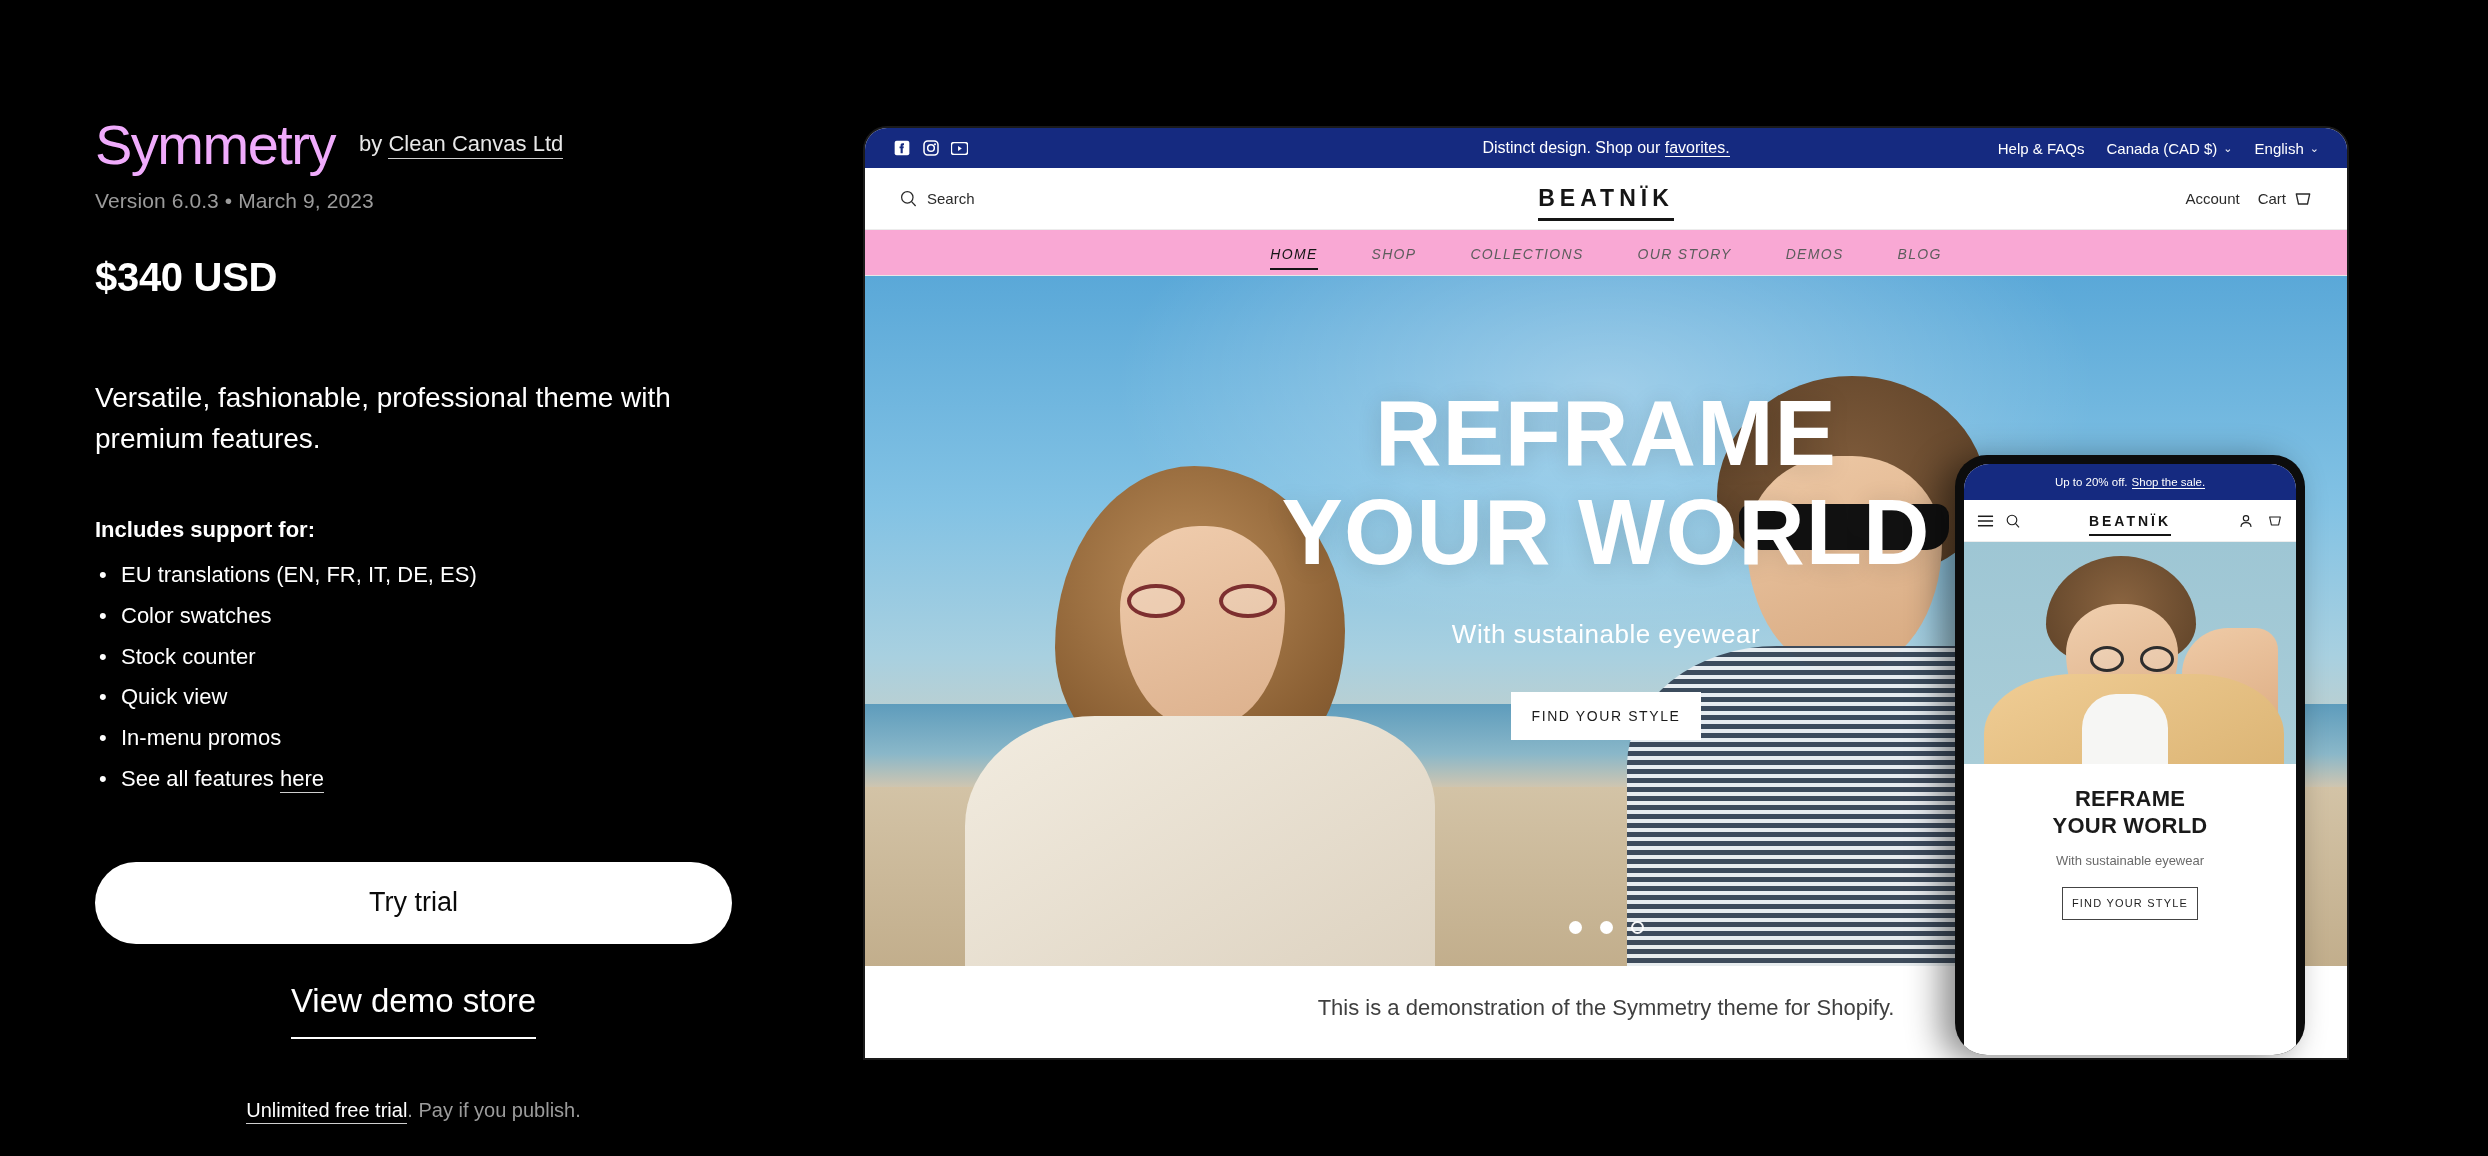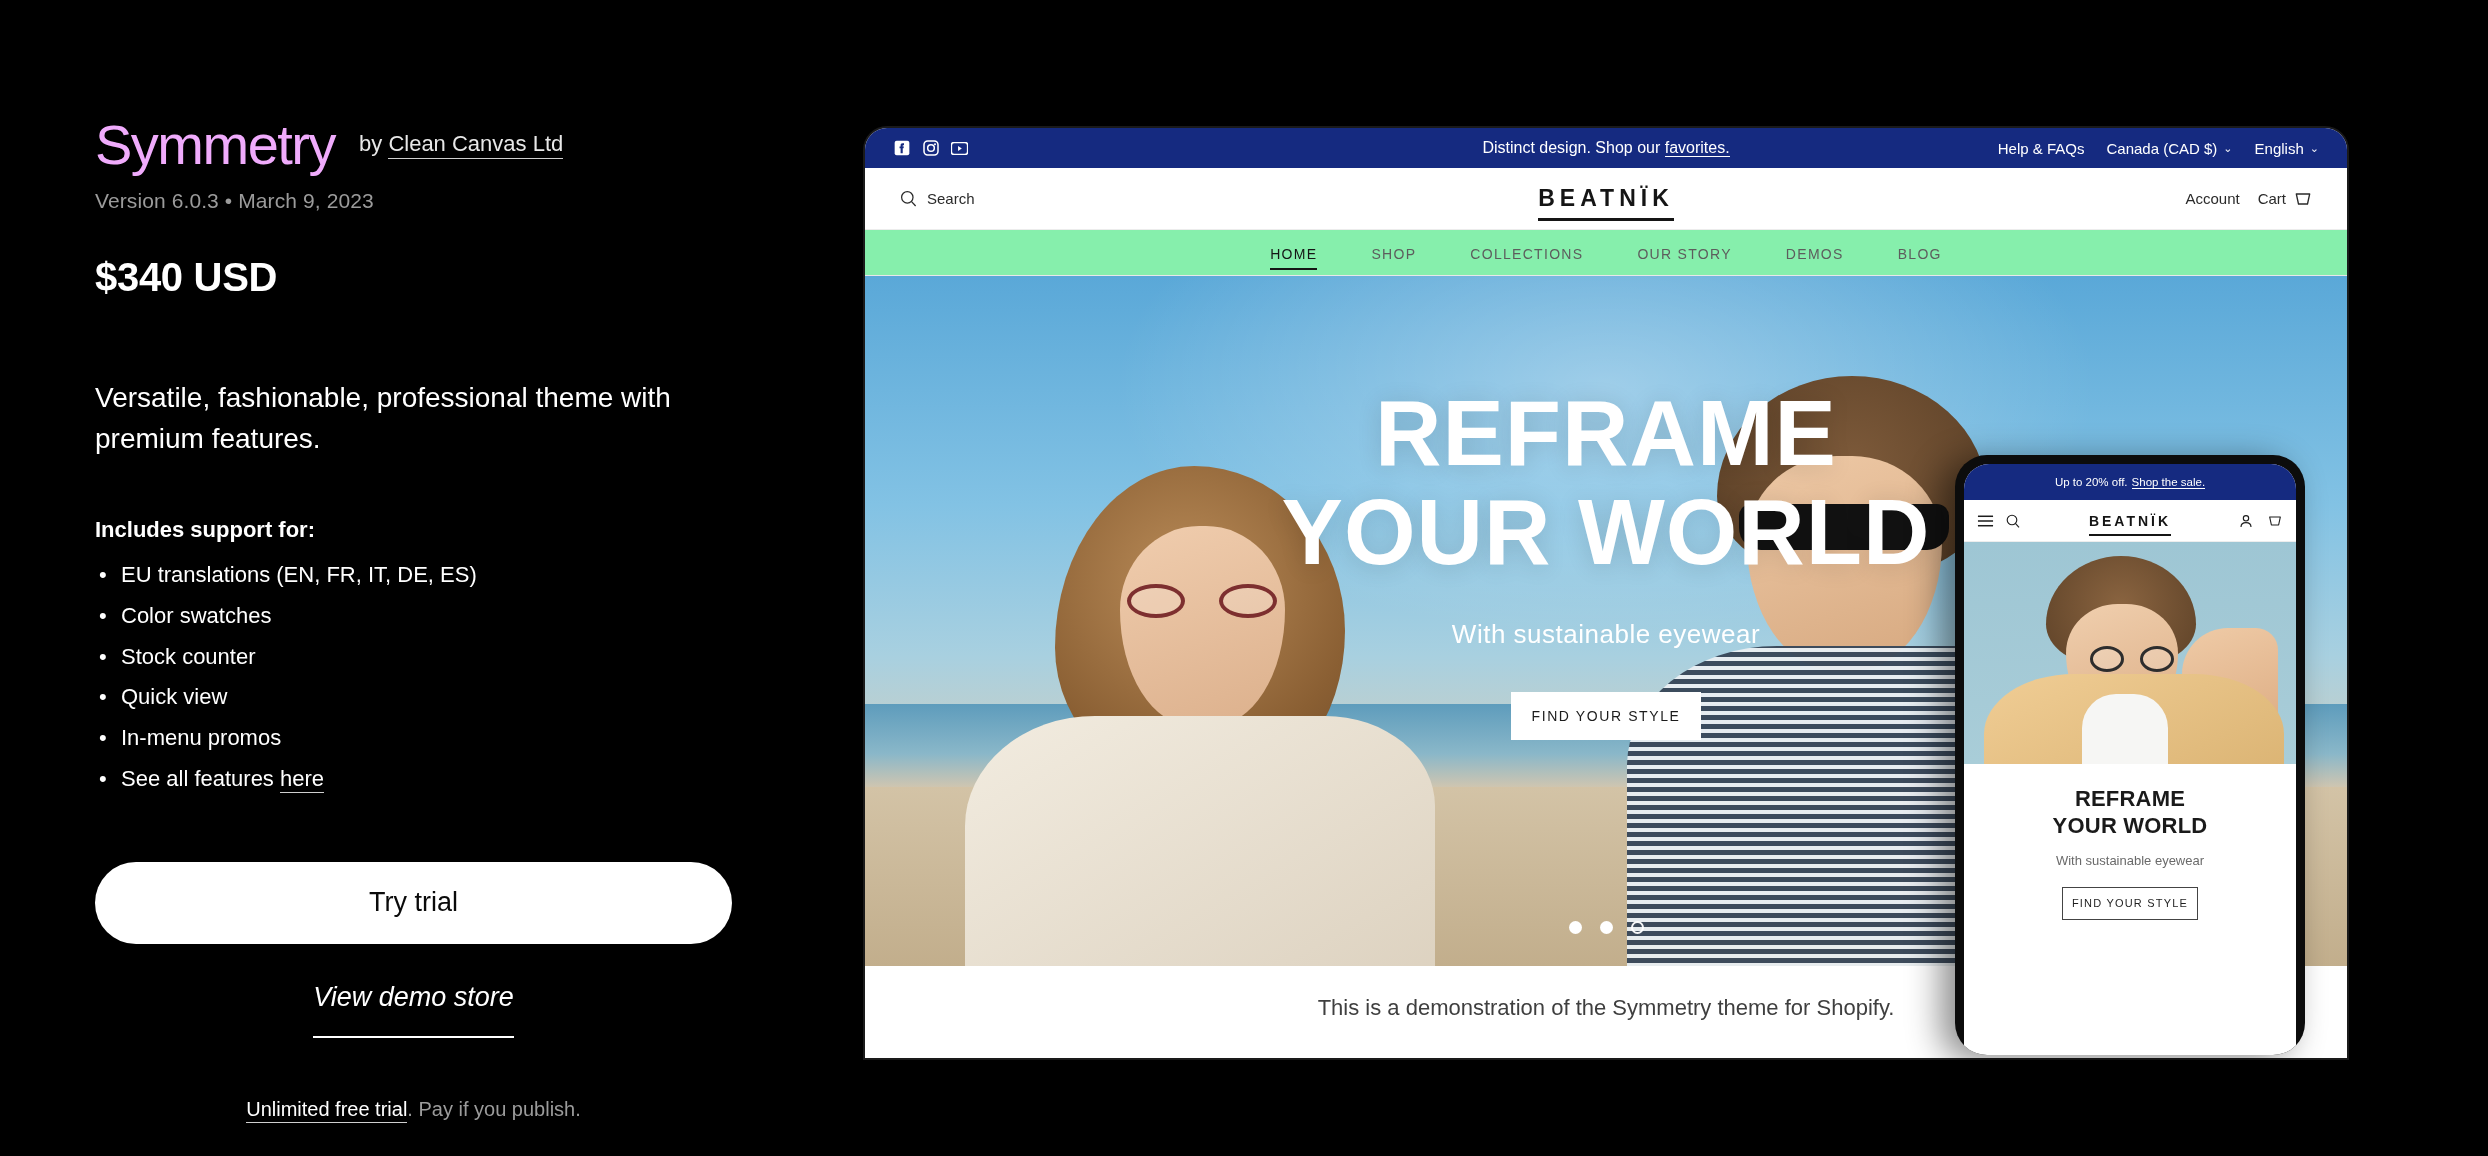--- a/index.html
+++ b/index.html
@@ -58,22 +58,22 @@
   .btn-try {
     display: flex; align-items: center; justify-content: center;
     margin-top: 62px; width: 637px; height: 82px;
     background: #ffffff; color: #0a0a0a; border: none; border-radius: 999px;
     font-size: 27px; font-family: inherit; cursor: pointer;
   }
   .demo-link-wrap {
     width: 637px; margin-top: 38px; display: flex; justify-content: center;
   }
   .demo-link {
-    font-size: 27px; color: #ffffff; cursor: pointer;
-    border-bottom: 2px solid #ffffff; padding-bottom: 23px; font-style: italic;
+    font-size: 33px; color: #ffffff; cursor: pointer;
+    border-bottom: 2px solid #ffffff; padding-bottom: 17px;
   }
   .trial-wrap {
     width: 637px; margin-top: 60px; display: flex; justify-content: center;
     font-size: 20px; white-space: nowrap;
   }
   .trial-link {
     color: #ffffff; border-bottom: 1.5px solid #cfcfcf; padding-bottom: 1px;
     cursor: pointer;
   }
   .trial-rest { color: #9b9b9b; }
@@ -129,22 +129,22 @@
   .brand-logo span {
     border-bottom: 3px solid #151515; padding-bottom: 7px;
   }
   .header-right {
     margin-left: auto; display: flex; align-items: center; gap: 18px;
     font-size: 15px; color: #2a2a2a; position: relative; z-index: 2;
   }
   .header-right .hr-item { cursor: pointer; display:flex; align-items:center; gap:7px; }
 
   .nav-row {
-    height: 46px; background: #86efac; display: flex; align-items: center;
-    justify-content: center; gap: 8px; border-bottom: 1px solid #e8e8e8;
+    height: 46px; background: #f9a8d4; display: flex; align-items: center;
+    justify-content: center; gap: 8px; border-bottom: 1px solid #e8e8e8; font-style: italic;
   }
   .nav-item {
     font-size: 14px; letter-spacing: 1.3px; color: #5d5d5d;
     padding: 12px 23px 10px; cursor: pointer; position: relative;
   }
   .nav-item.active { color: #151515; }
   .nav-item.active::after {
     content: ""; position: absolute; left: 23px; right: 23px; bottom: 2px;
     height: 2px; background: #151515;
   }

